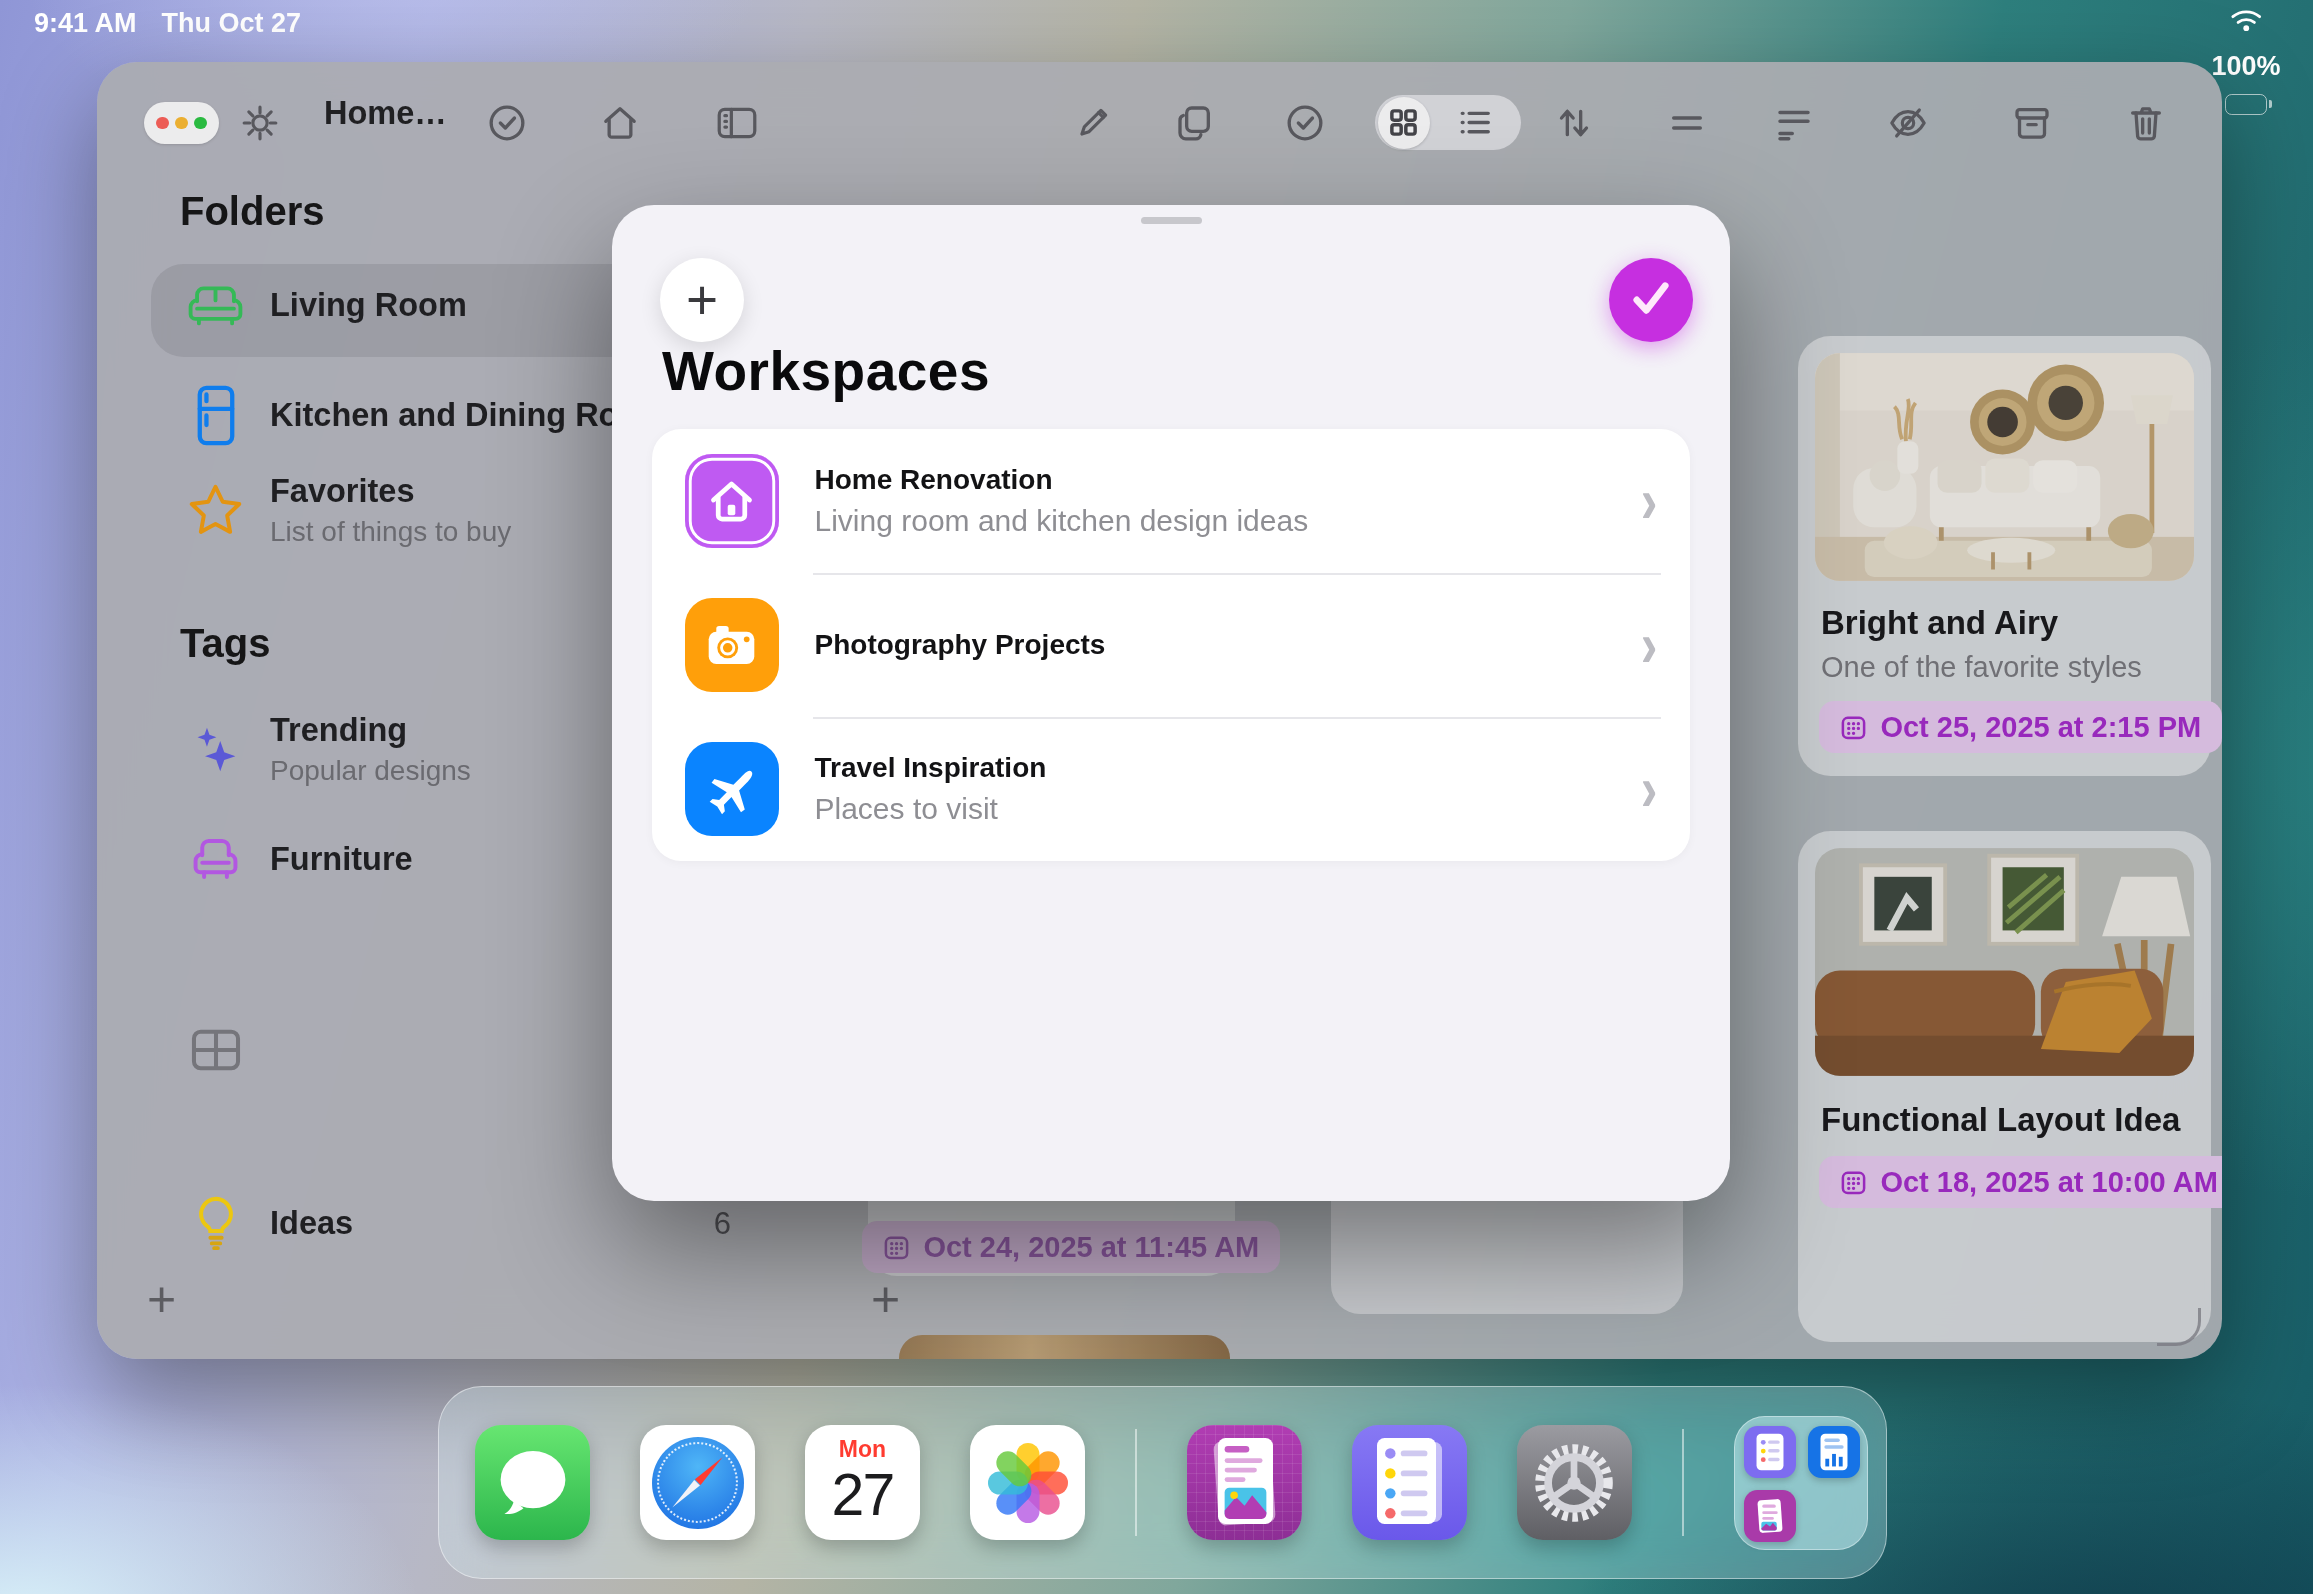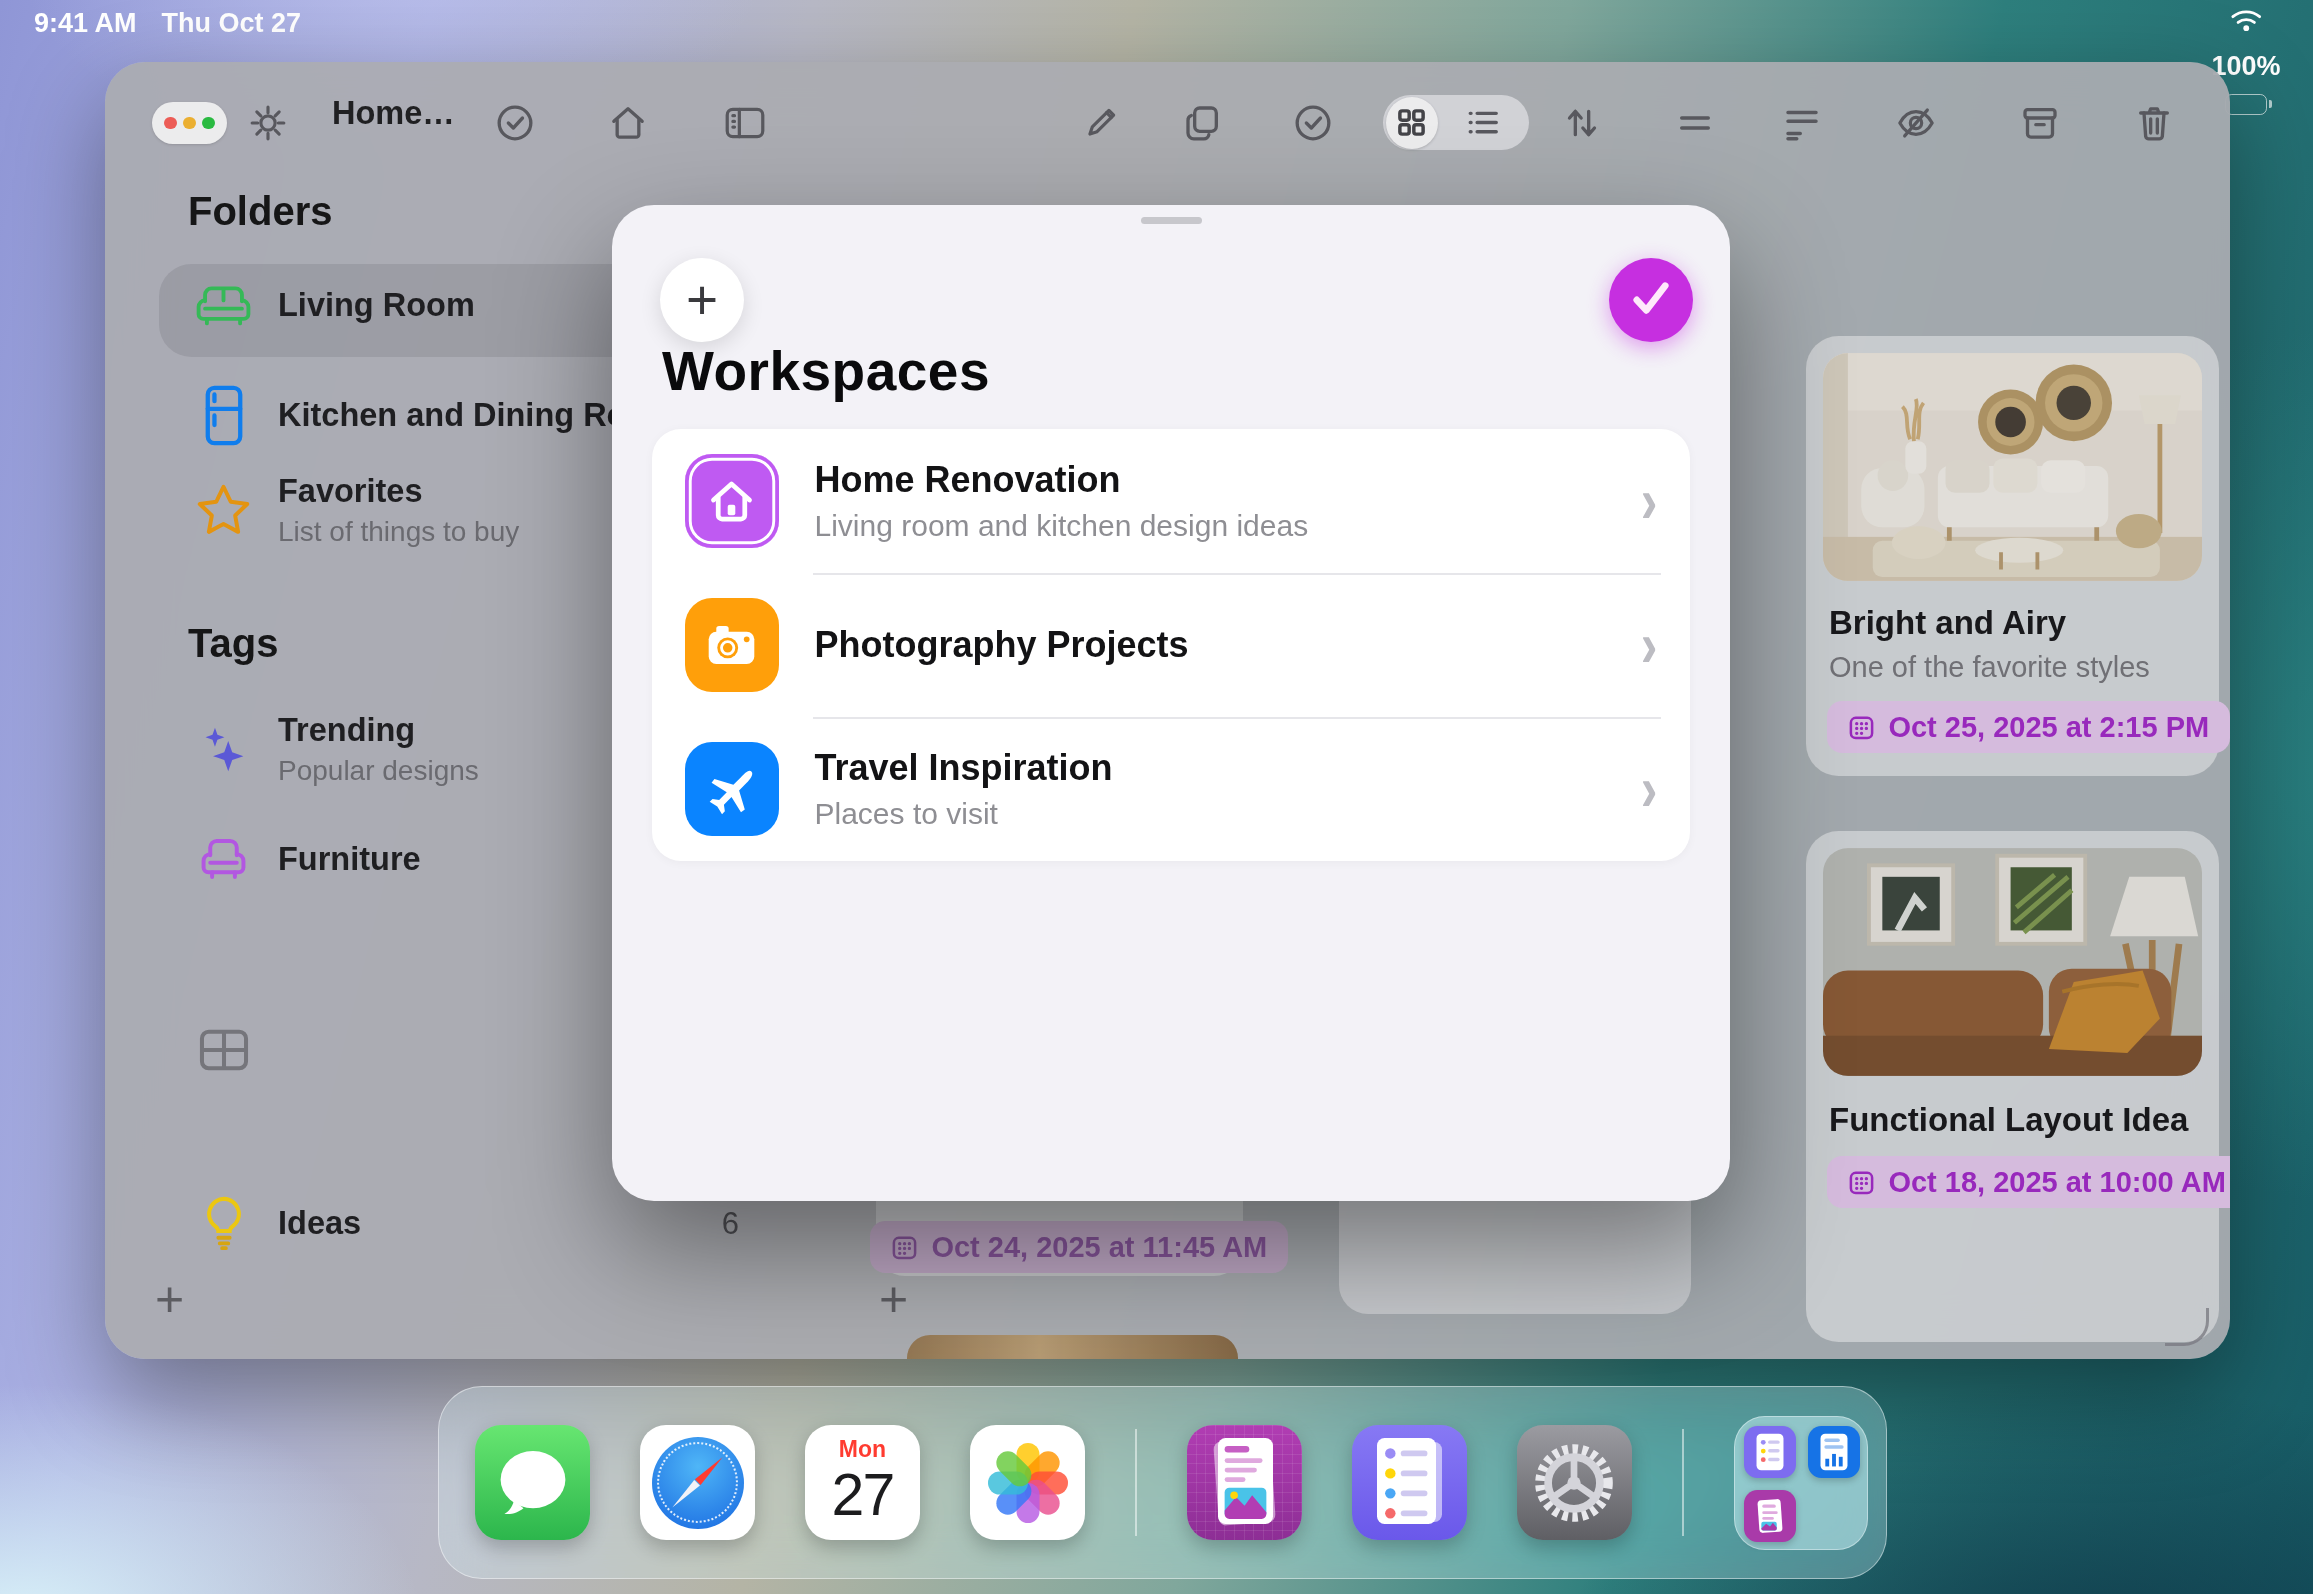--- a/index.html
+++ b/index.html
@@ -25,21 +25,20 @@
   .battery::after { content:""; position:absolute; right:-5.7px; top:5.7px; width:2.9px; height:7.6px; background:rgba(255,255,255,.65); border-radius:0 1.9px 1.9px 0; }
 
   
   .window {
     left:97px; top:62px; width:2125px; height:1297px;
     background:rgba(183,184,188,.93);
     border-radius:40px;
     box-shadow:0 38px 96px rgba(0,0,0,.38);
     overflow:hidden;
     backdrop-filter:blur(29px);
-    margin-left:8px;
   }
   .resize-hook { right:21px; bottom:13.4px; width:44px; height:38px; border:0; border-bottom:3.8px solid #83838a; border-right:3.8px solid #83838a; border-bottom-right-radius:25px; opacity:.8; }
 
   
   .tl-pill { left:47px; top:40px; width:75px; height:42px; background:#fff; border-radius:21px; display:flex; align-items:center; justify-content:center; gap:6.7px; box-shadow:0 1px 2.9px rgba(0,0,0,.15); }
   .tl { width:12.4px; height:12.4px; border-radius:50%; }
   .icon-btn { width:42px; height:42px; display:flex; align-items:center; justify-content:center; }
   .icon-btn svg { stroke:#5b5b60; fill:none; stroke-width:4; stroke-linecap:round; stroke-linejoin:round; }
   .win-title { font-size:32.5px; font-weight:700; color:#1c1c1e; }
   .seg { left:1278px; top:33px; width:146px; height:55px; background:rgba(240,240,244,.75); border-radius:28px; display:flex; align-items:center; }
@@ -74,21 +73,21 @@
   .grabber { left:529px; top:11.5px; width:61px; height:7.6px; border-radius:3.8px; background:#c7c7cc; }
   .round-btn { width:84px; height:84px; border-radius:50%; display:flex; align-items:center; justify-content:center; }
   .add-btn { left:48px; top:53px; background:#fff; box-shadow:0 5.7px 21px rgba(0,0,0,.12); font-size:55px; font-weight:300; color:#3a3a3e; }
   .ok-btn { left:997px; top:53px; background:#c62fe0; box-shadow:0 5.7px 21px rgba(198,47,224,.45); }
   .sheet-title { left:50px; top:134px; font-size:55px; font-weight:800; color:#0a0a0c; letter-spacing:0.5px; }
   .ws-list { left:40px; top:224px; width:1038px; background:#fff; border-radius:29px; box-shadow:0 1.9px 9.6px rgba(0,0,0,.04); }
   .ws-row { display:flex; align-items:center; padding:25px 32.5px; position:relative; min-height:143px; }
   .ws-row + .ws-row::before { content:""; position:absolute; left:161px; right:29px; top:0; height:1.9px; background:#e6e6ea; }
   .squircle { width:94px; height:94px; border-radius:27px; display:flex; align-items:center; justify-content:center; flex:none; }
   .ws-txt { margin-left:36px; flex:1; }
-  .ws-title { font-size:36px; font-weight:700; color:#131315; }
+  .ws-title { font-size:28px; font-weight:700; color:#131315; }
   .ws-sub { font-size:30px; color:#8e8e93; margin-top:7.6px; }
   .chev { font-size:50px; color:#bcbcc2; font-weight:600; transform:scaleY(1.25); }
 
   
   .dock {
     left:438px; top:1386px; width:1449px; height:193px;
     background:rgba(214,236,241,.32);
     border:1.9px solid rgba(255,255,255,.45);
     border-radius:44px;
     backdrop-filter:blur(23px) saturate(1.3);

